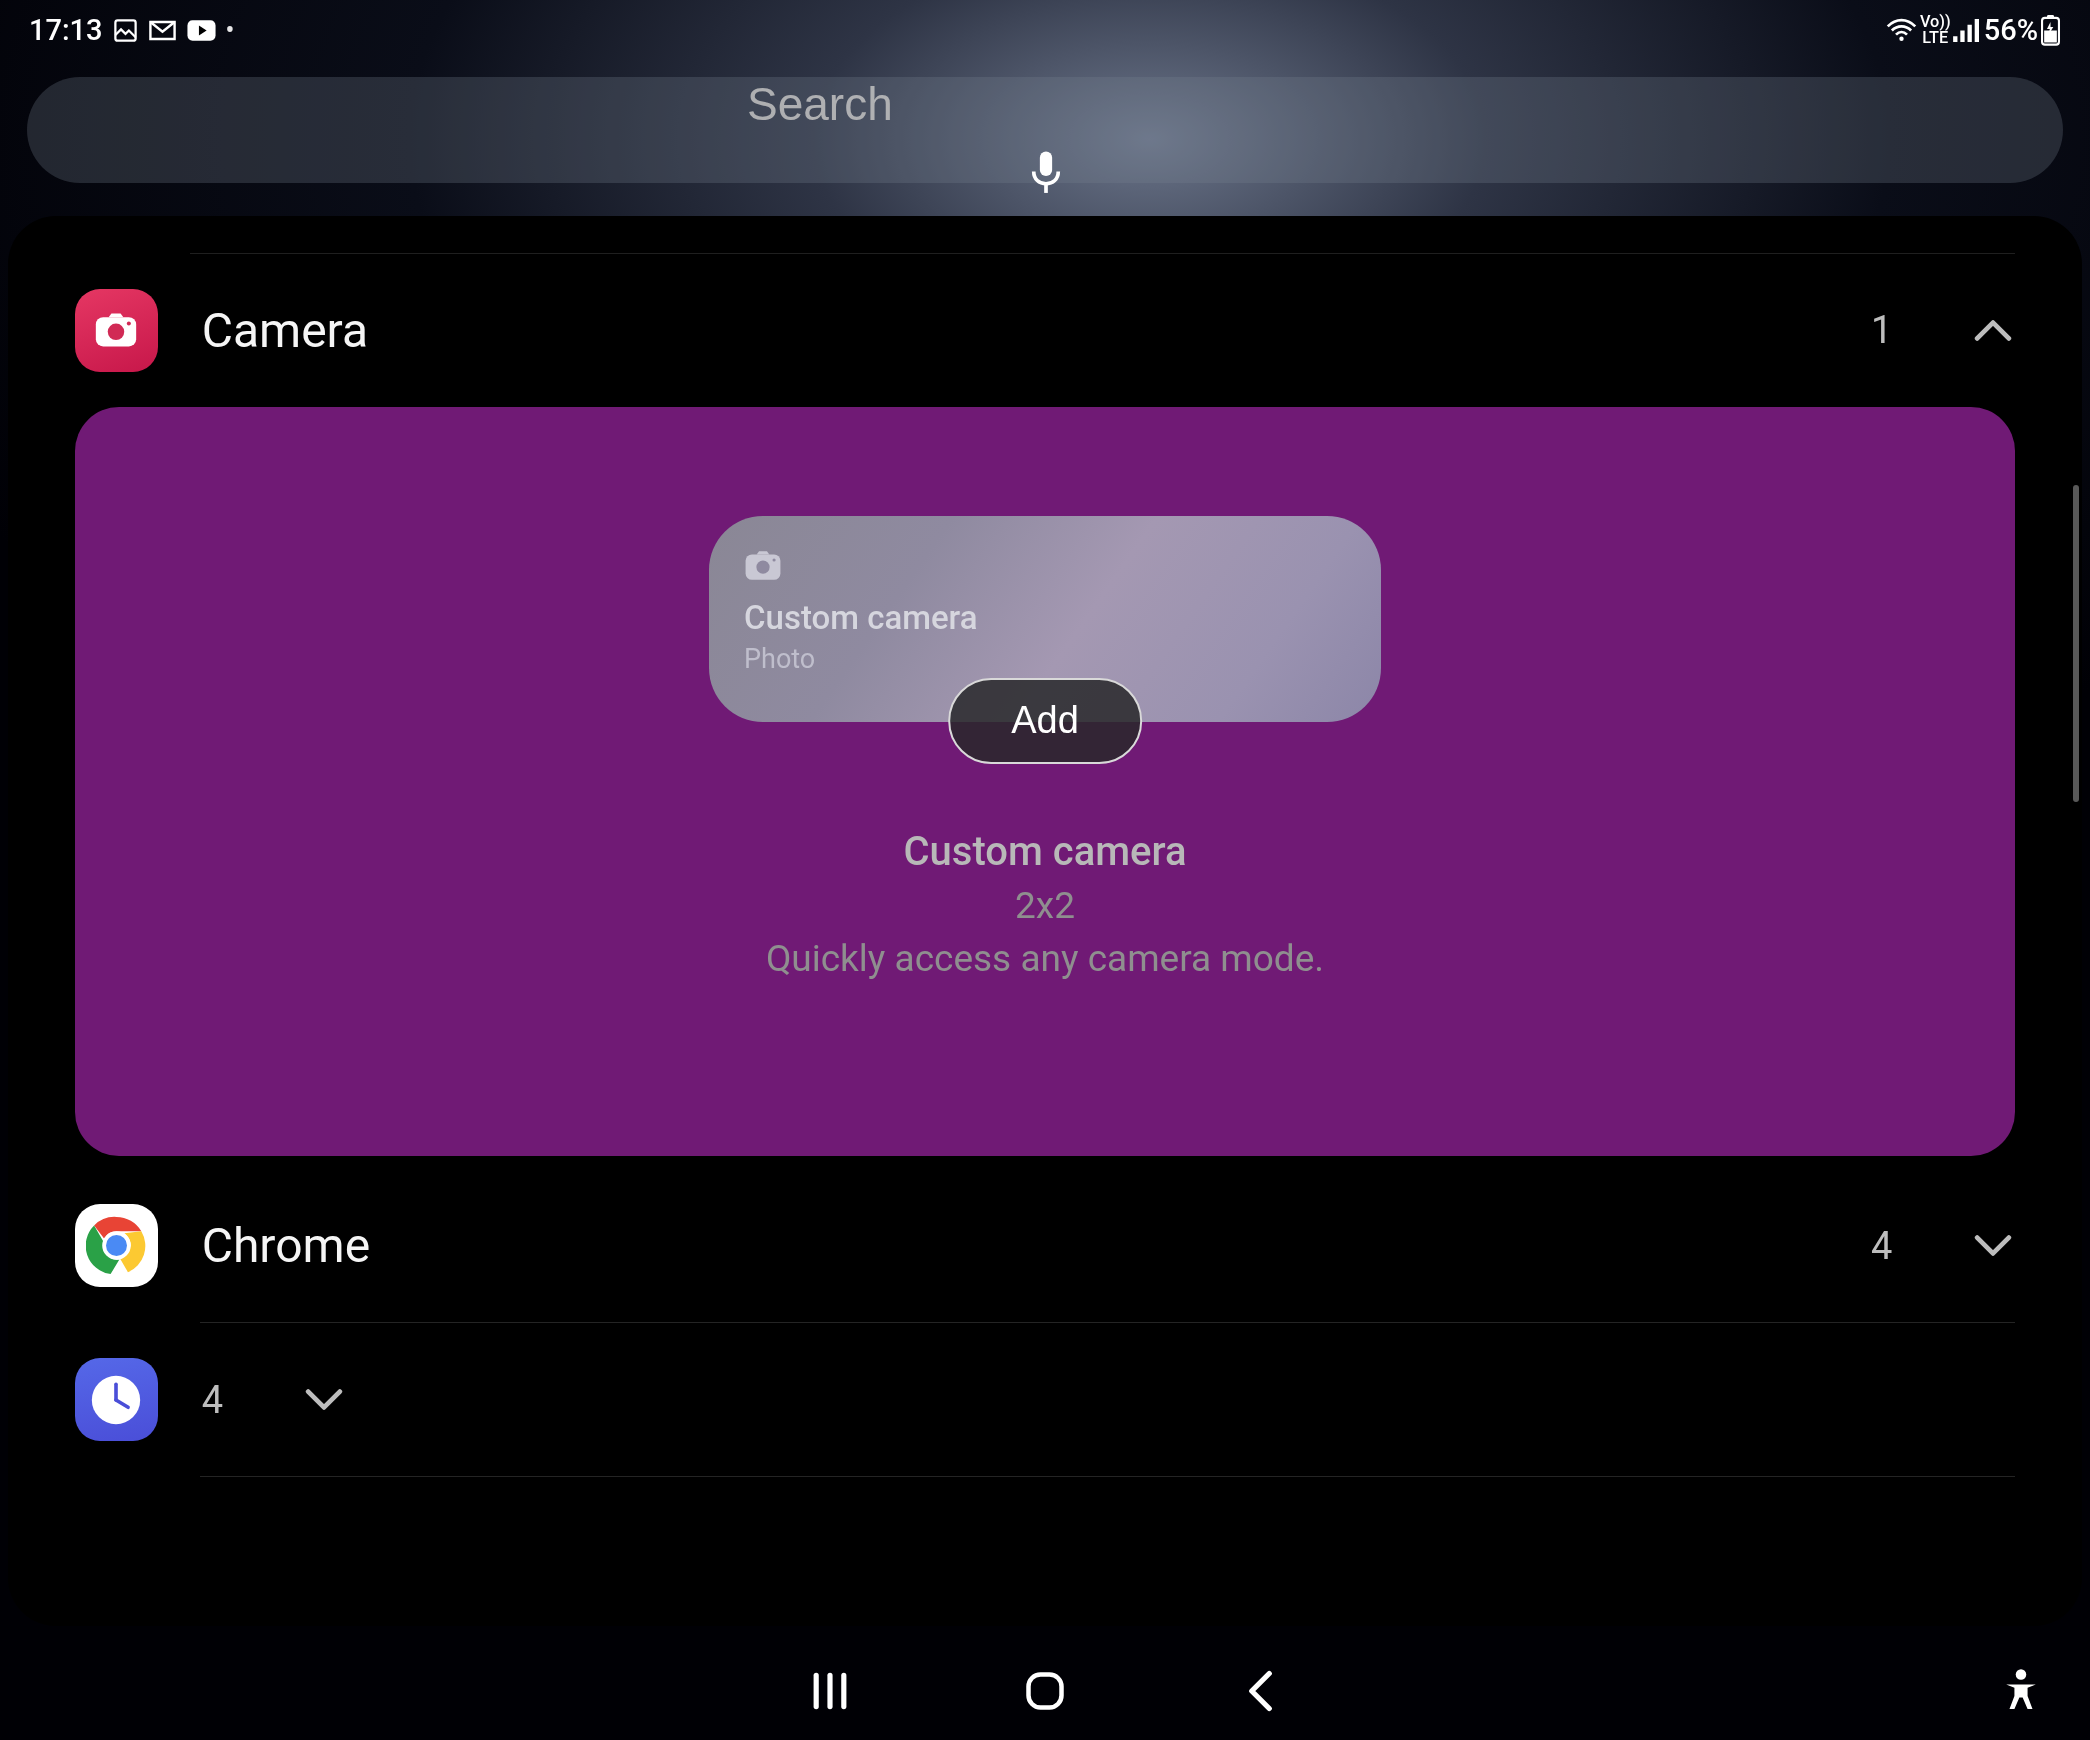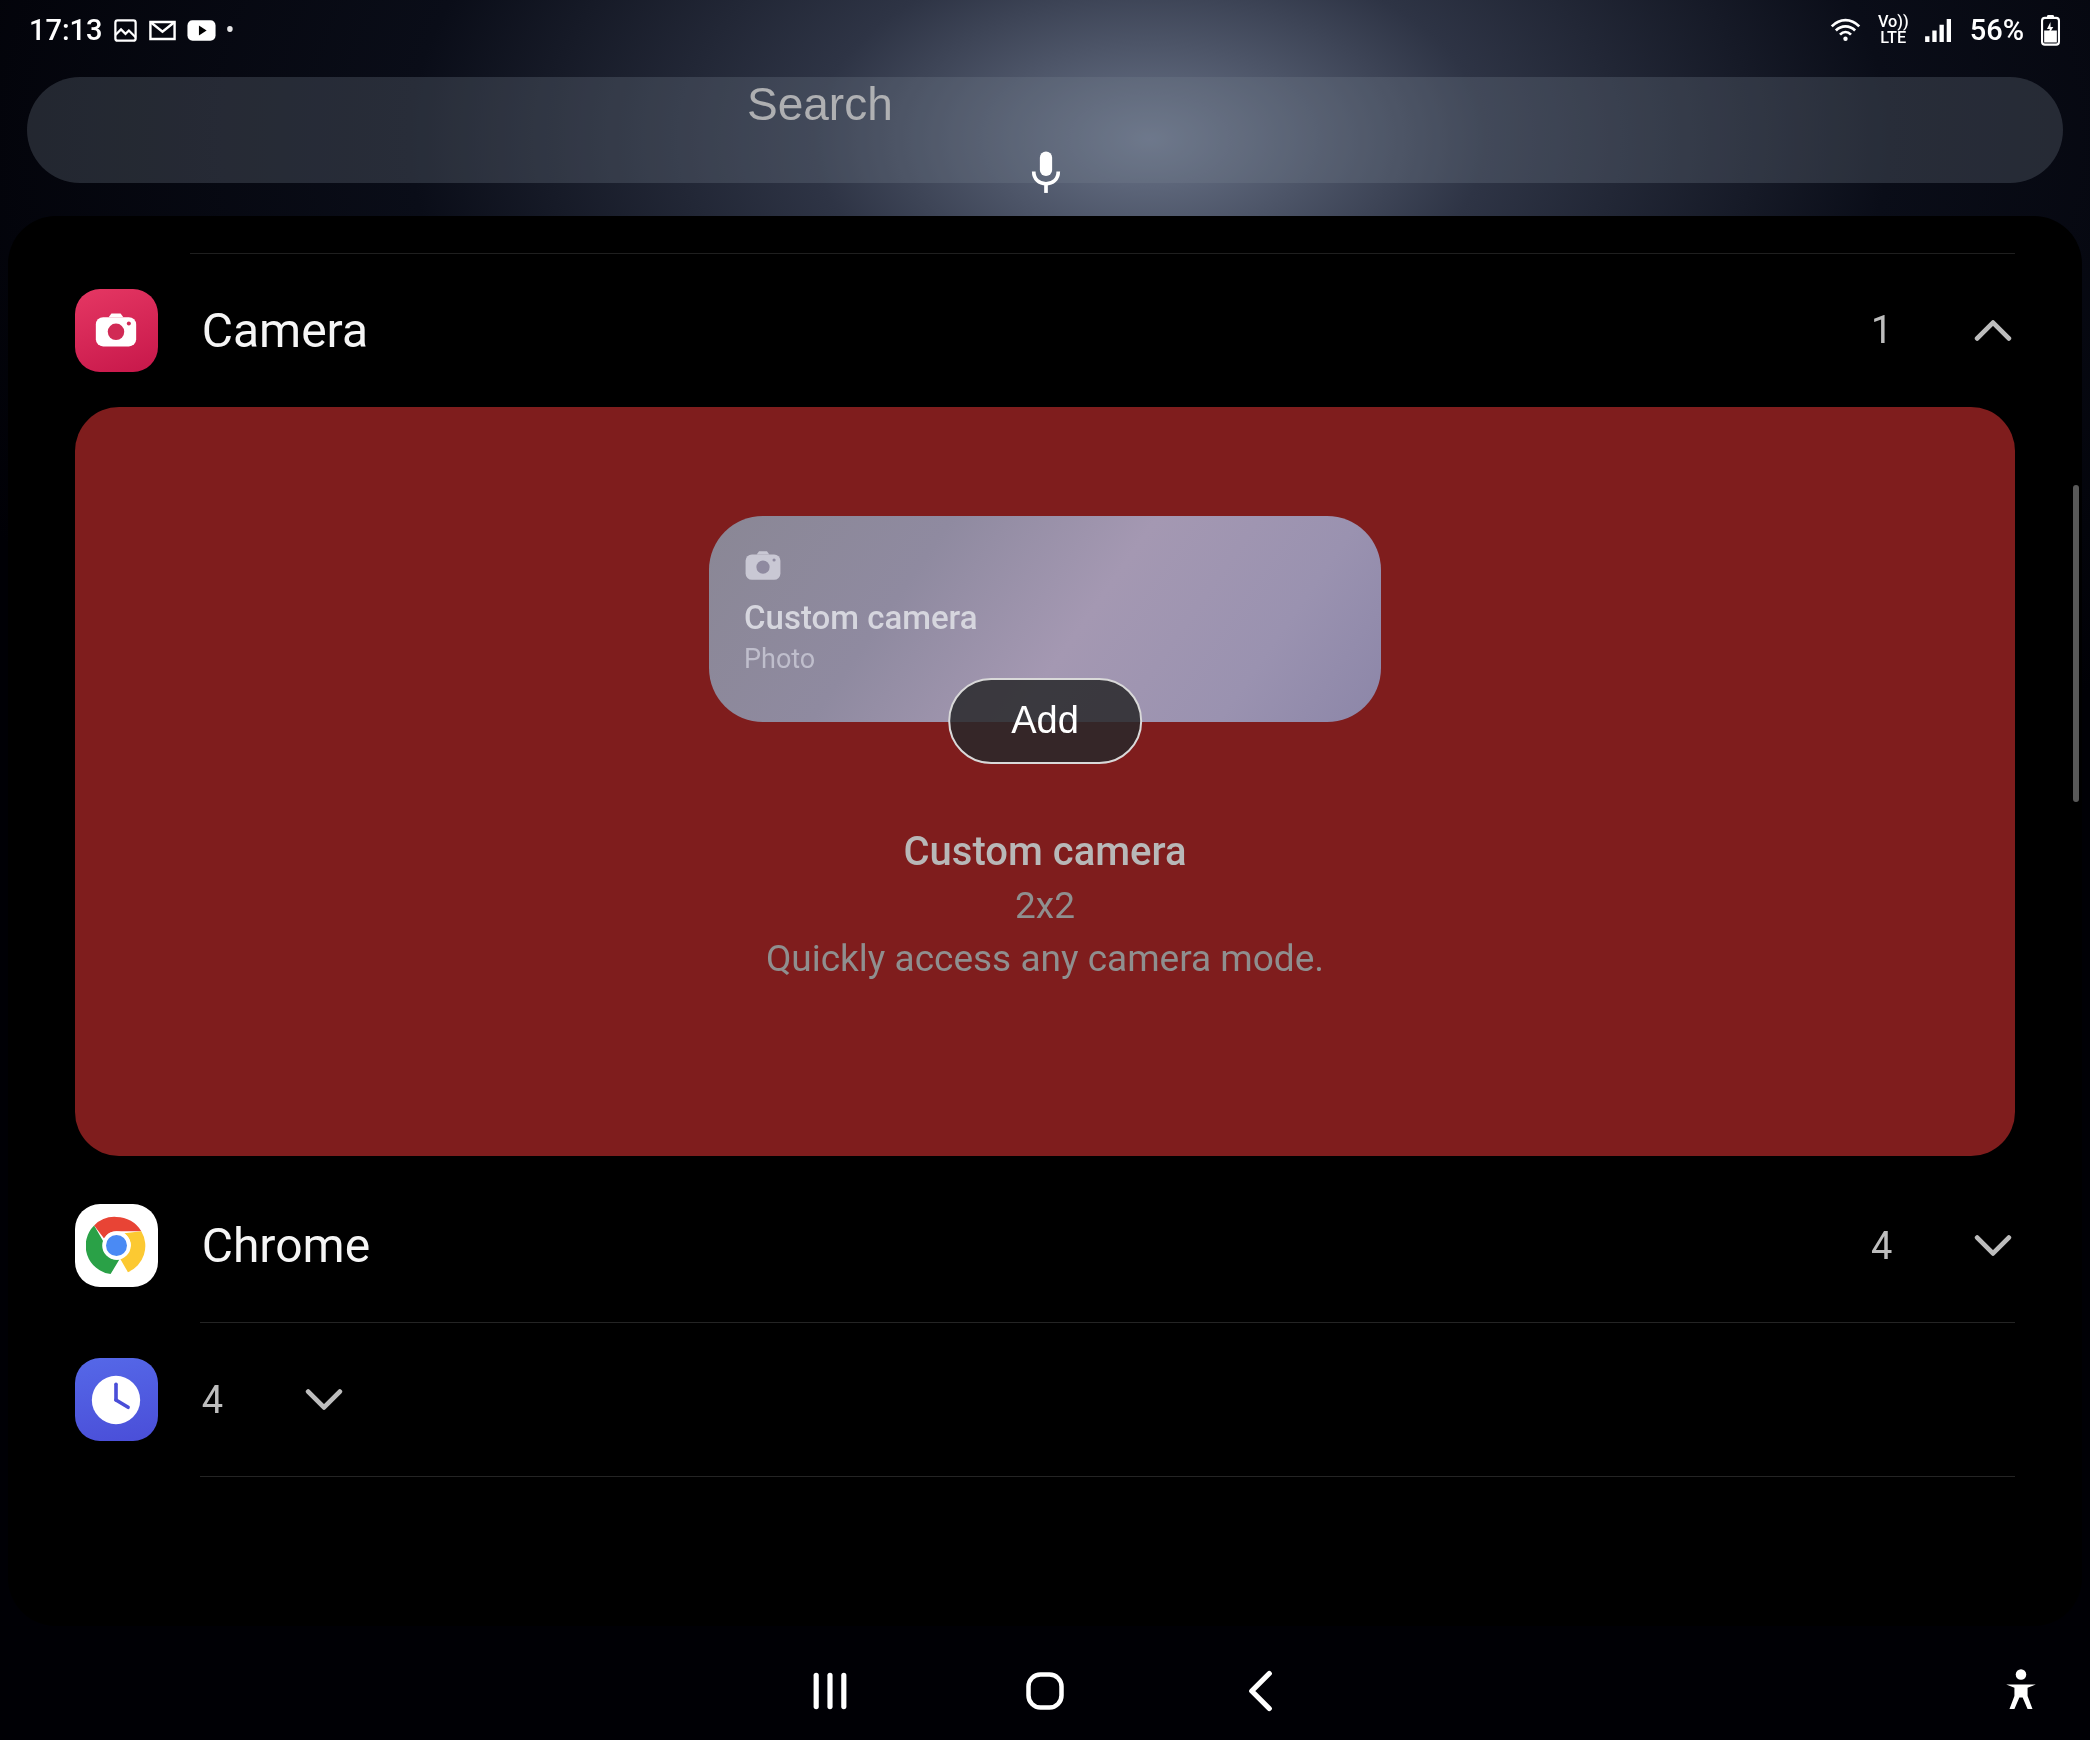--- a/index.html
+++ b/index.html
@@ -25,21 +25,21 @@
     height: 60px;
     display: flex;
     align-items: center;
     justify-content: space-between;
     padding: 0 29px;
     font-size: 29px;
     font-weight: 500;
     color: #fff;
   }
   .status-left { display: flex; align-items: center; gap: 9px; }
-  .status-right { display: flex; align-items: center; gap: 16px; }
+  .status-right { display: flex; align-items: center; gap: 2px; }
   .status-icon { display: inline-flex; align-items: center; justify-content: center; }
   .status-icon svg { display: block; }
   .dot-sep { font-size: 25px; opacity: 0.9; }
   .volte {
     font-size: 16.3px; line-height: 16.3px; text-align: center;
     display: inline-flex; flex-direction: column;
   }
 
   
   .search-wrap { padding: 17.3px 27px 23px 27px; }
@@ -114,21 +114,21 @@
   }
   .app-row .chev { width: 44px; height: 44px; display:flex; align-items:center; justify-content:center; }
 
   .row-divider-wrap { padding-left: 125px; }
   .row-divider {
     border-top: 1.9px solid rgba(255,255,255,0.14);
   }
 
   
   .widget-expand {
-    background: #7f1d1d;
+    background: #701a75;
     border-radius: 44px;
     height: 749px;
     display: flex;
     flex-direction: column;
     align-items: center;
     justify-content: center;
     position: relative;
     margin-bottom: 13.4px;
   }
 

